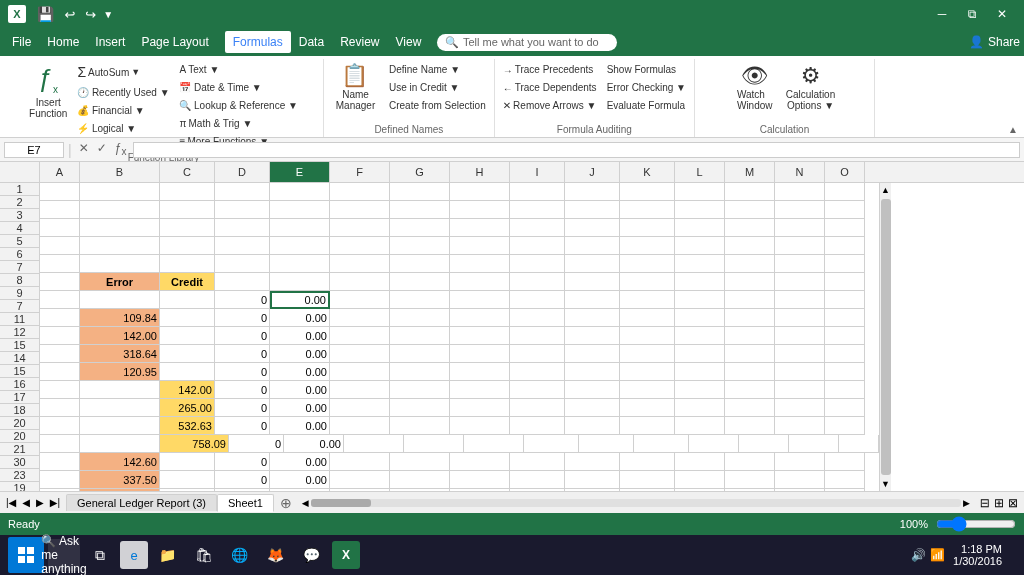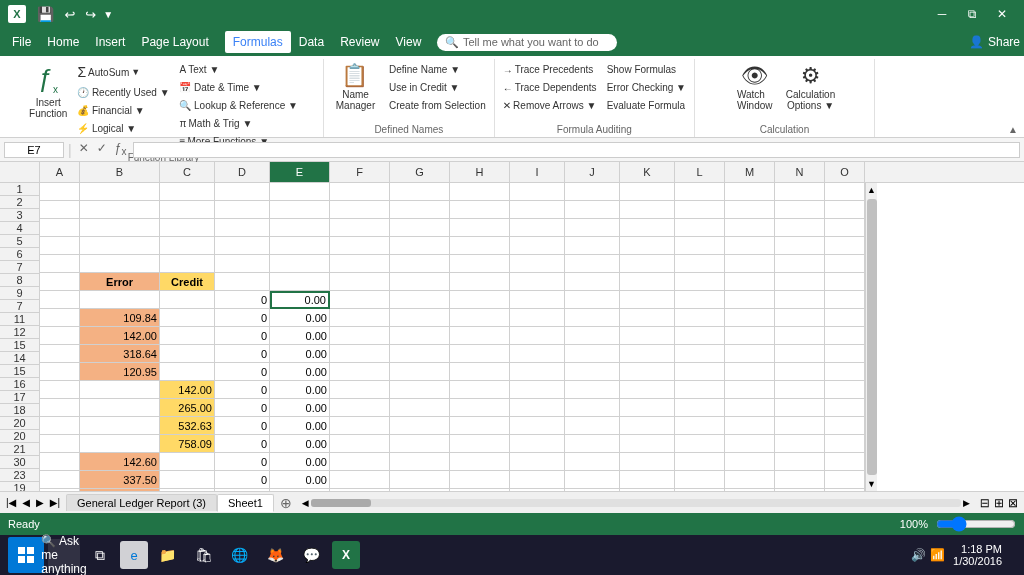--- a/index.html
+++ b/index.html
@@ -687,21 +687,21 @@
             <div class="grid-cell" style="width:55px;"></div>
             <div class="grid-cell" style="width:50px;"></div>
             <div class="grid-cell" style="width:50px;"></div>
             <div class="grid-cell" style="width:50px;"></div>
             <div class="grid-cell" style="width:40px;"></div>
         </div>
 
         <div class="grid-row">
           <div class="grid-cell" style="width:40px;"></div>
           <div class="grid-cell" style="width:80px;"></div>
-          <div class="grid-cell num credit-bg" style="width:55px;">758.09</div>
+          <div class="grid-cell num credit-bg" style="width:69px;">758.09</div>
           <div class="grid-cell num" style="width:55px;">0</div>
           <div class="grid-cell num" style="width:60px;">0.00</div>
           <div class="grid-cell" style="width:60px;"></div>
             <div class="grid-cell" style="width:60px;"></div>
             <div class="grid-cell" style="width:60px;"></div>
             <div class="grid-cell" style="width:55px;"></div>
             <div class="grid-cell" style="width:55px;"></div>
             <div class="grid-cell" style="width:55px;"></div>
             <div class="grid-cell" style="width:50px;"></div>
             <div class="grid-cell" style="width:50px;"></div>

